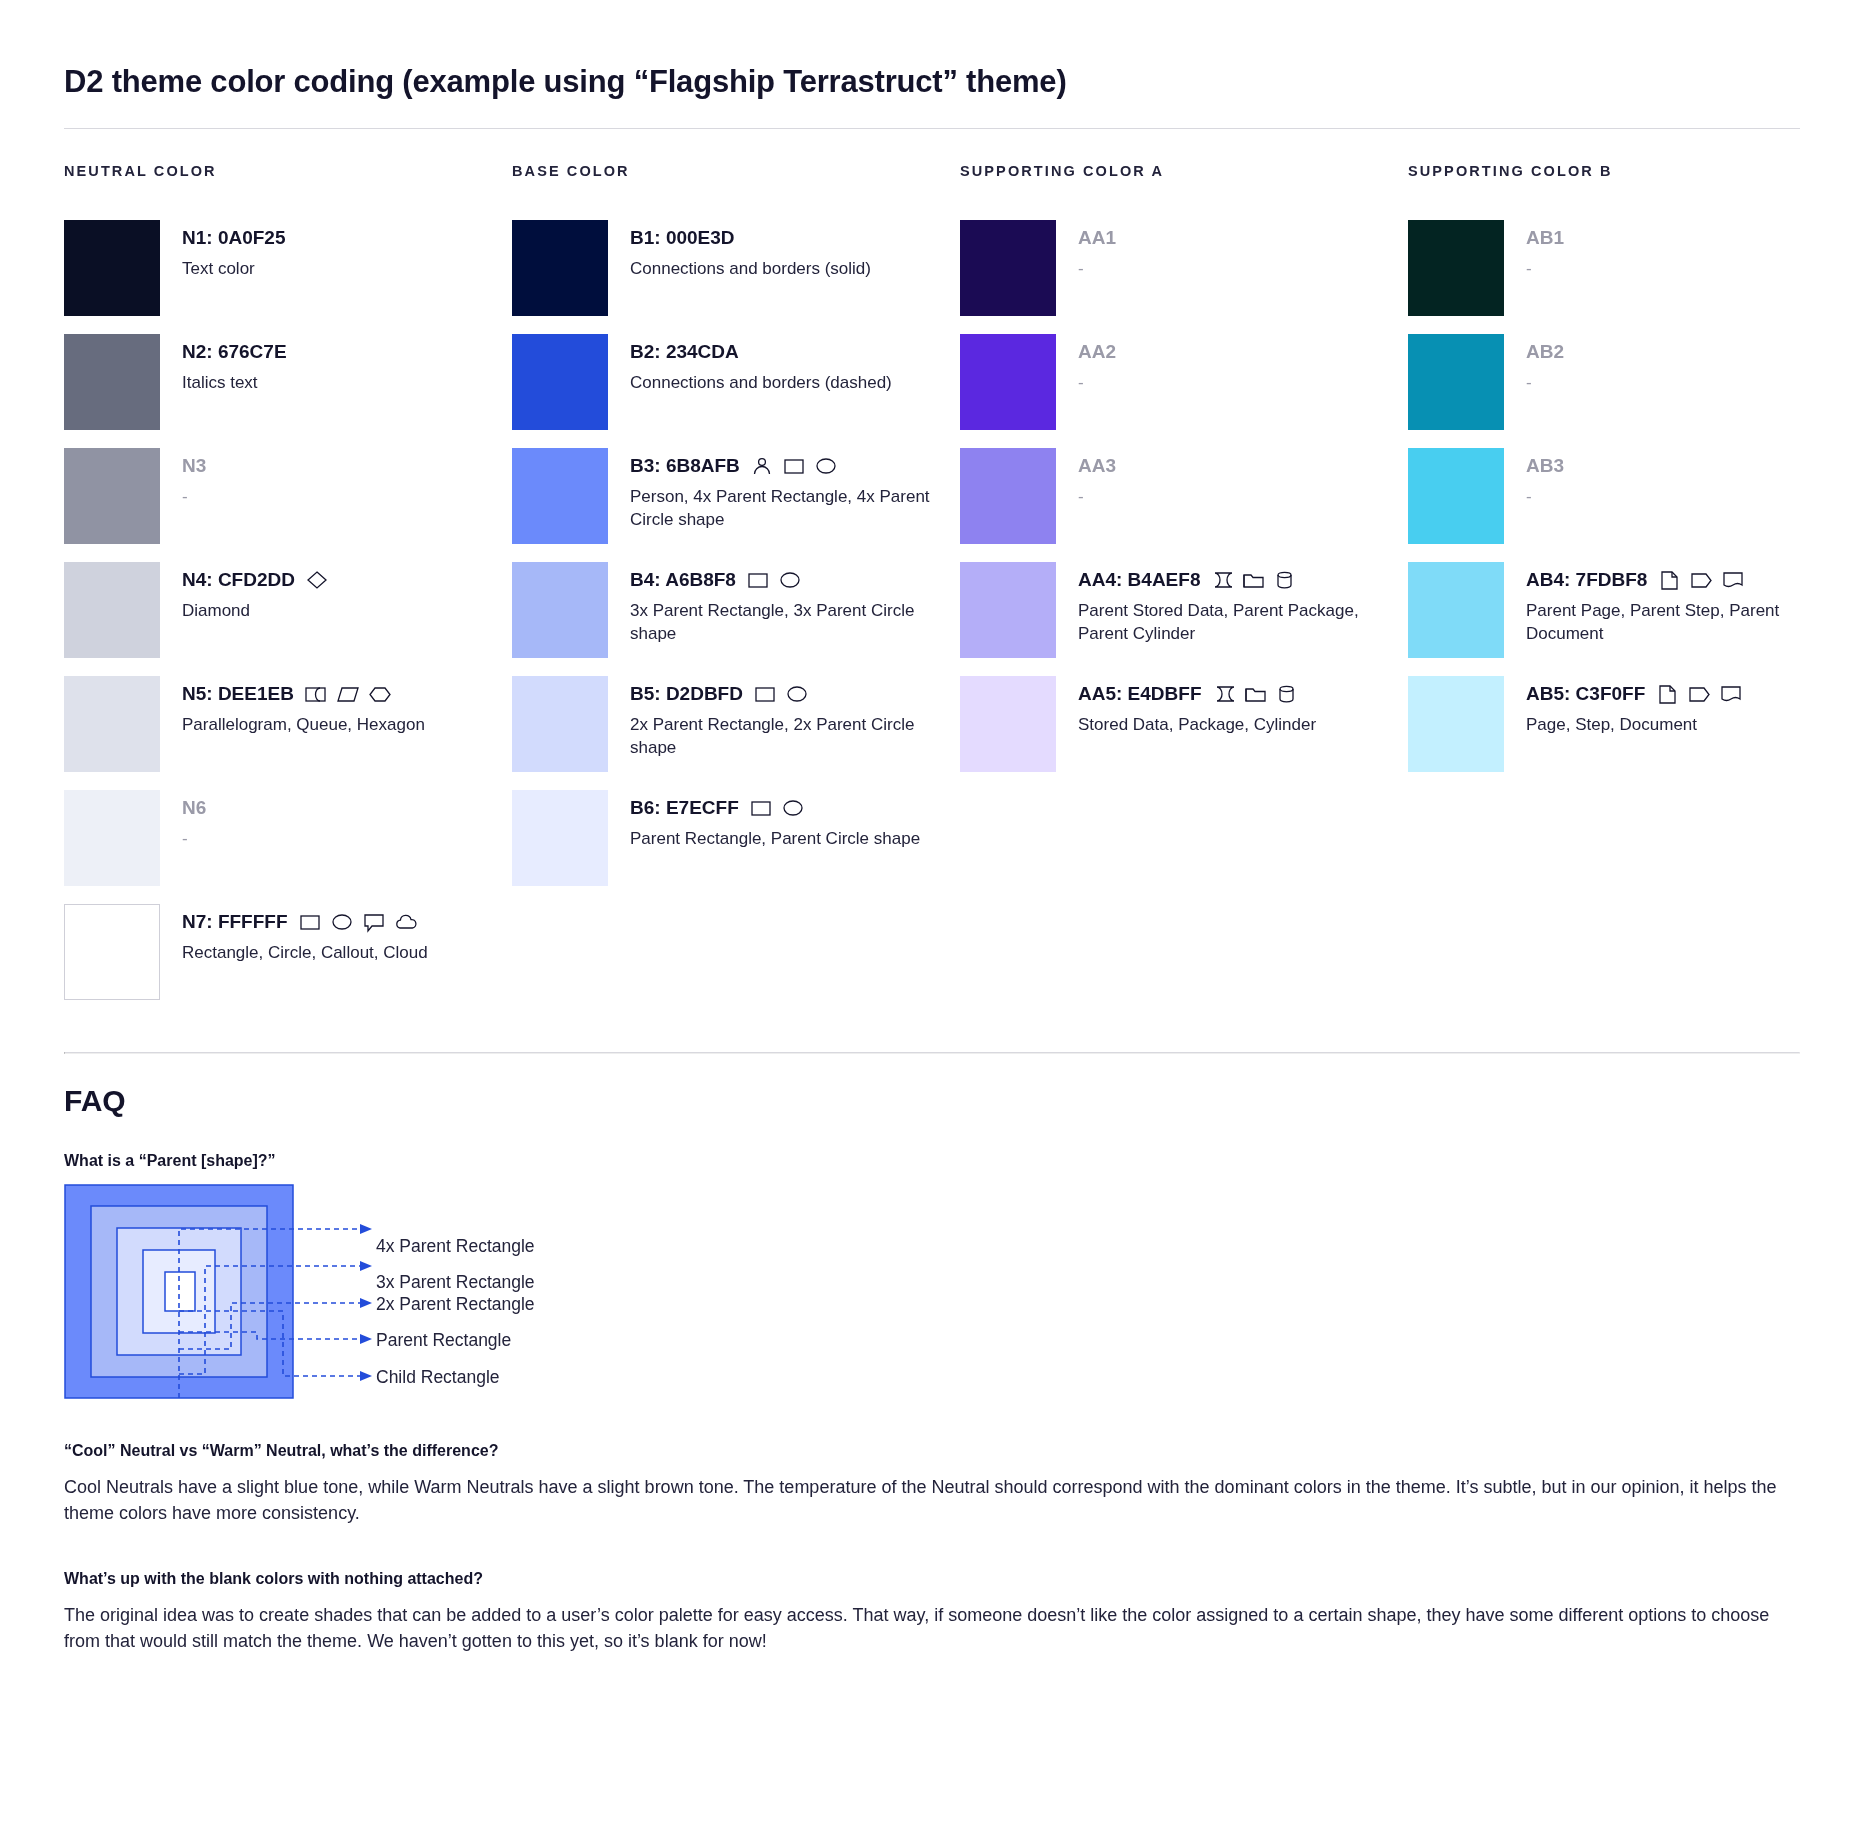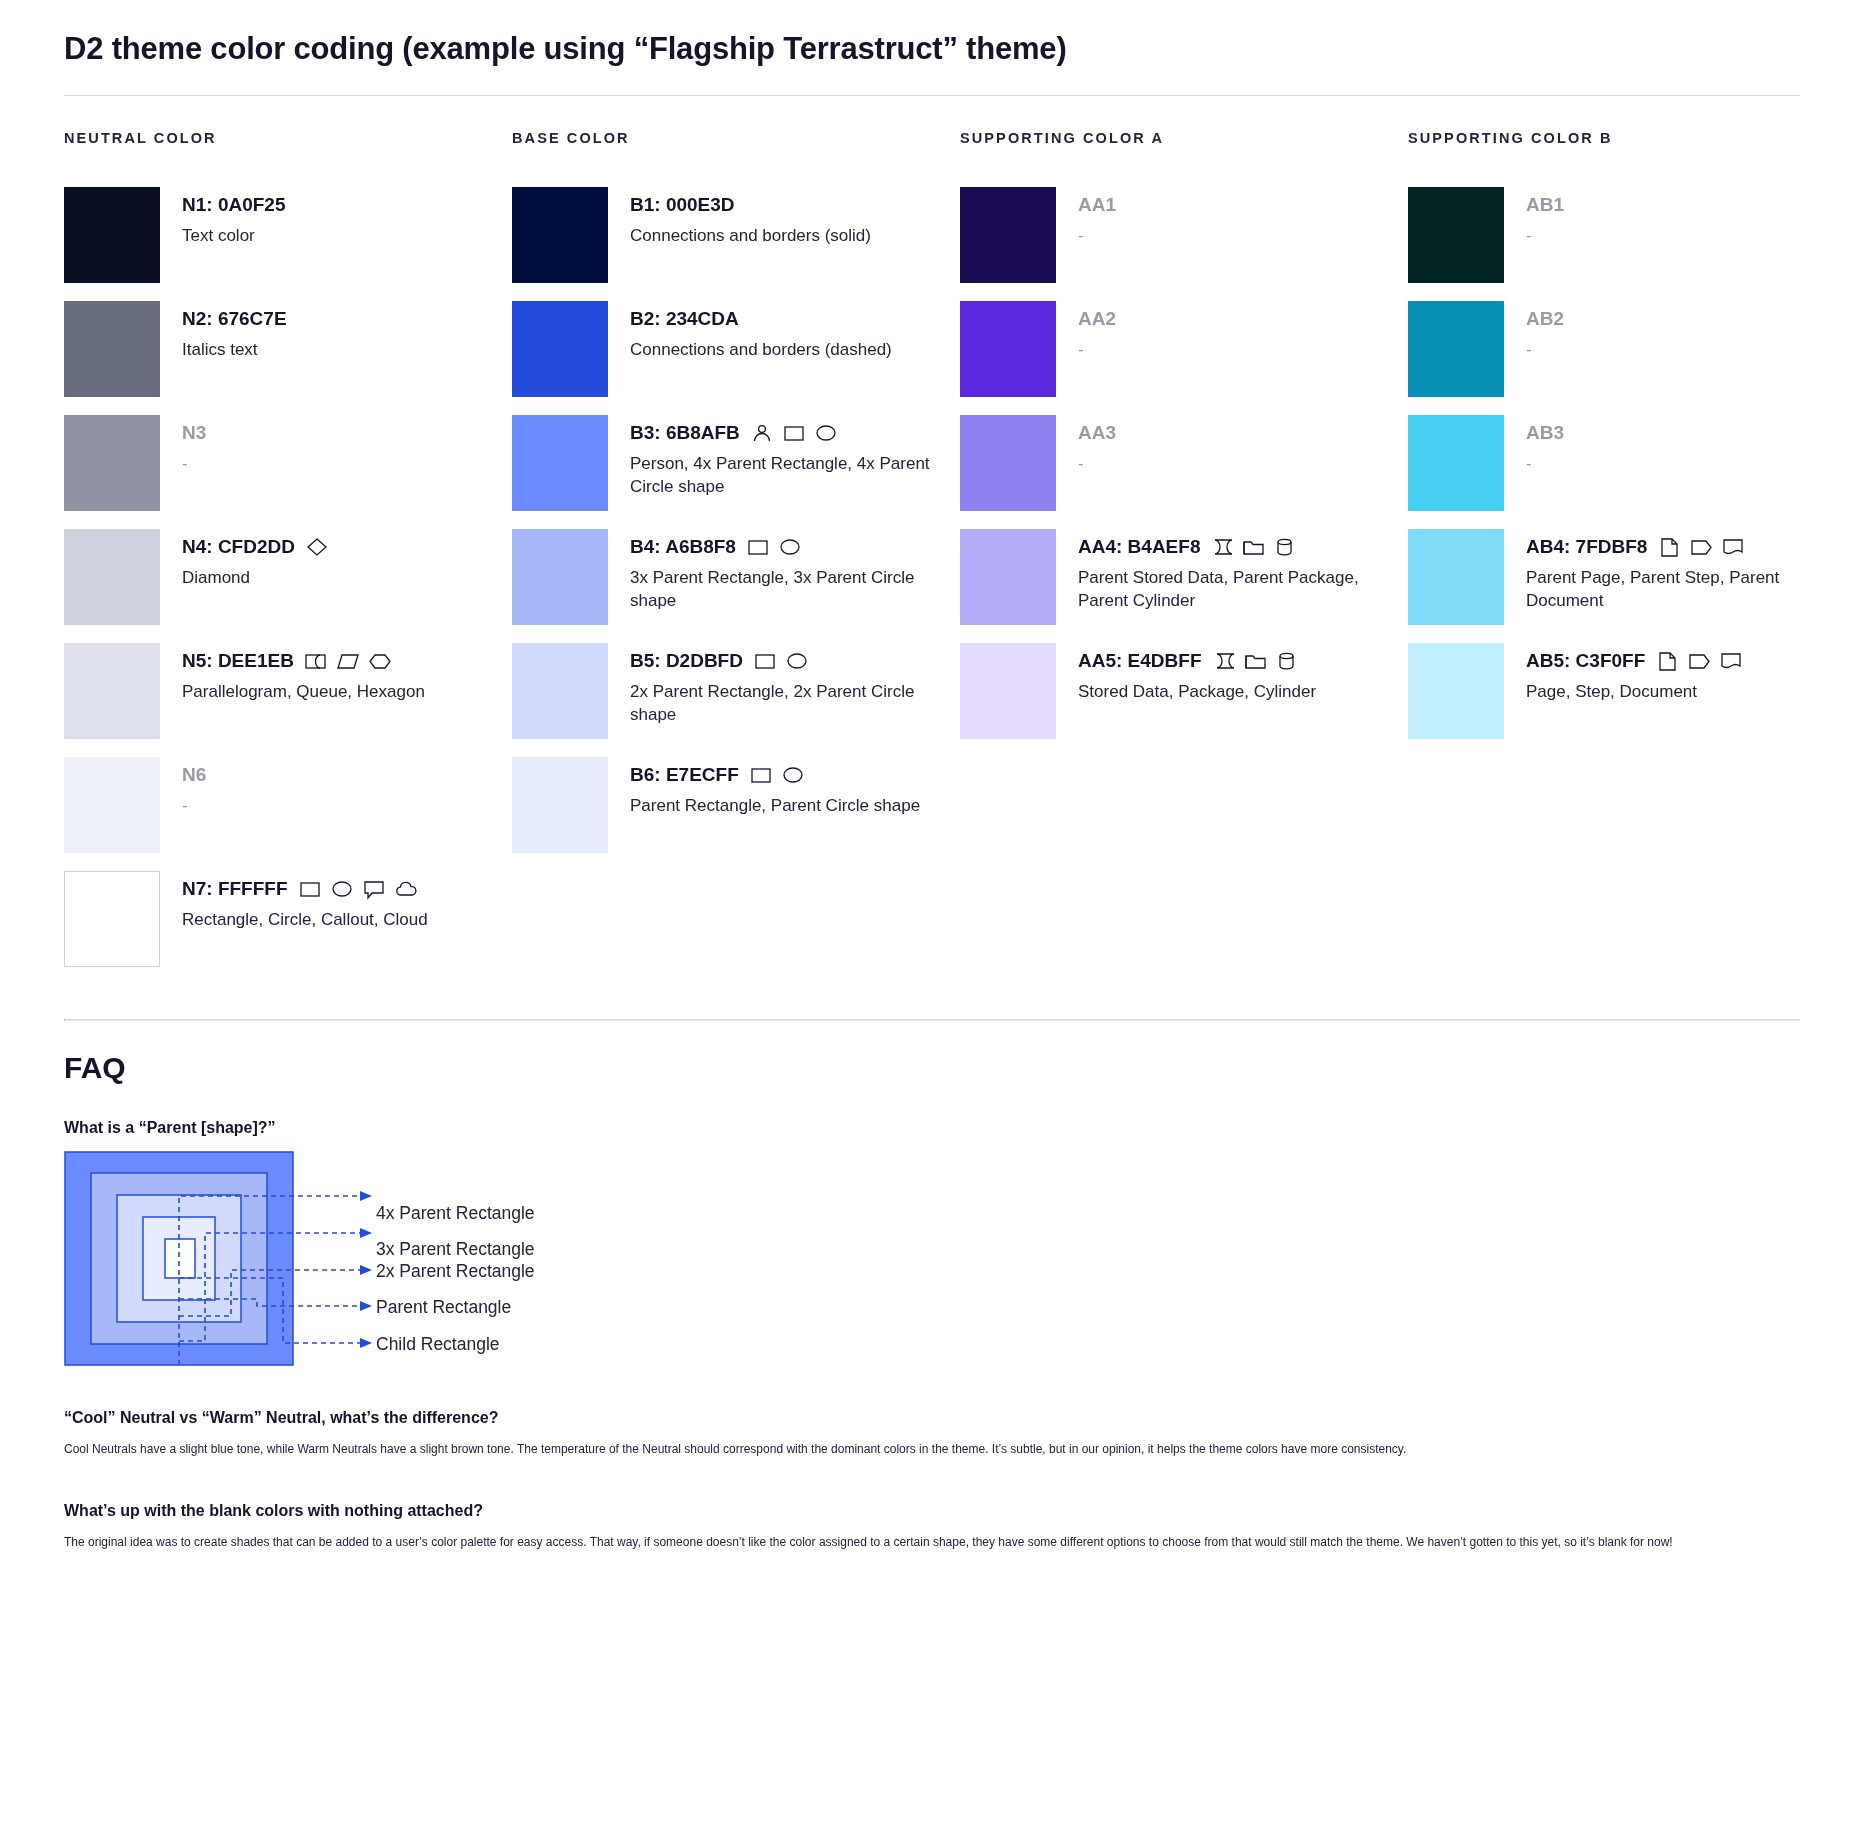--- a/index.html
+++ b/index.html
@@ -8,21 +8,21 @@
     background: #ffffff;
     font-family: "Liberation Sans", sans-serif;
     color: #1a1a2e;
   }
   body {
     width: 1864px;
     min-height: 1832px;
     position: relative;
   }
   .page {
-    padding: 31px 64px 40px 64px;
+    padding: 64px 64px 40px 64px;
   }
   h1.title {
     font-size: 31px;
     font-weight: bold;
     margin: 0 0 28px 0;
     letter-spacing: -0.2px;
     color: #14142b;
   }
   .rule {
     border: 0;
@@ -85,21 +85,21 @@
     color: #14142b;
   }
   h3.q {
     font-size: 16px;
     font-weight: bold;
     margin: 0 0 14px 0;
     color: #14142b;
   }
   h3.q.spaced { margin-top: 43px; }
   p.a {
-    font-size: 12px;
+    font-size: 18px;
     line-height: 1.46;
     margin: 0;
     color: #23233b;
     max-width: 1745px;
   }
   .nest-wrap {
     position: relative;
     height: 215px;
     margin-bottom: 10px;
   }

